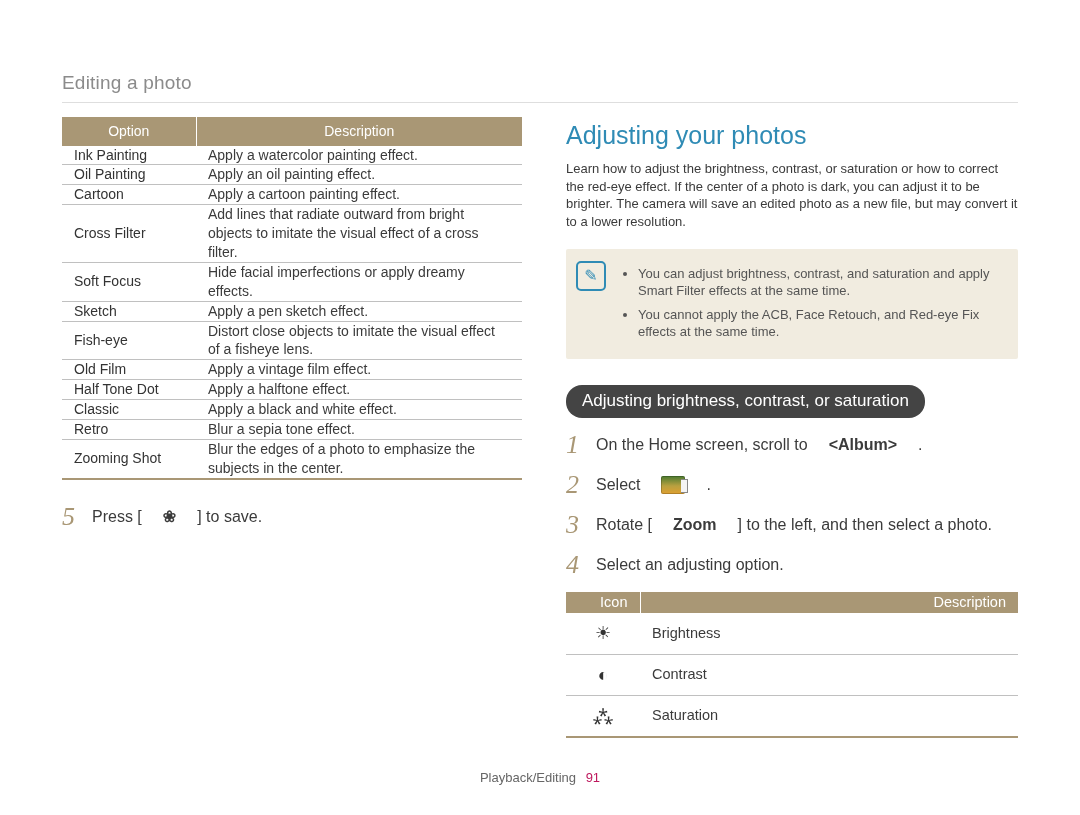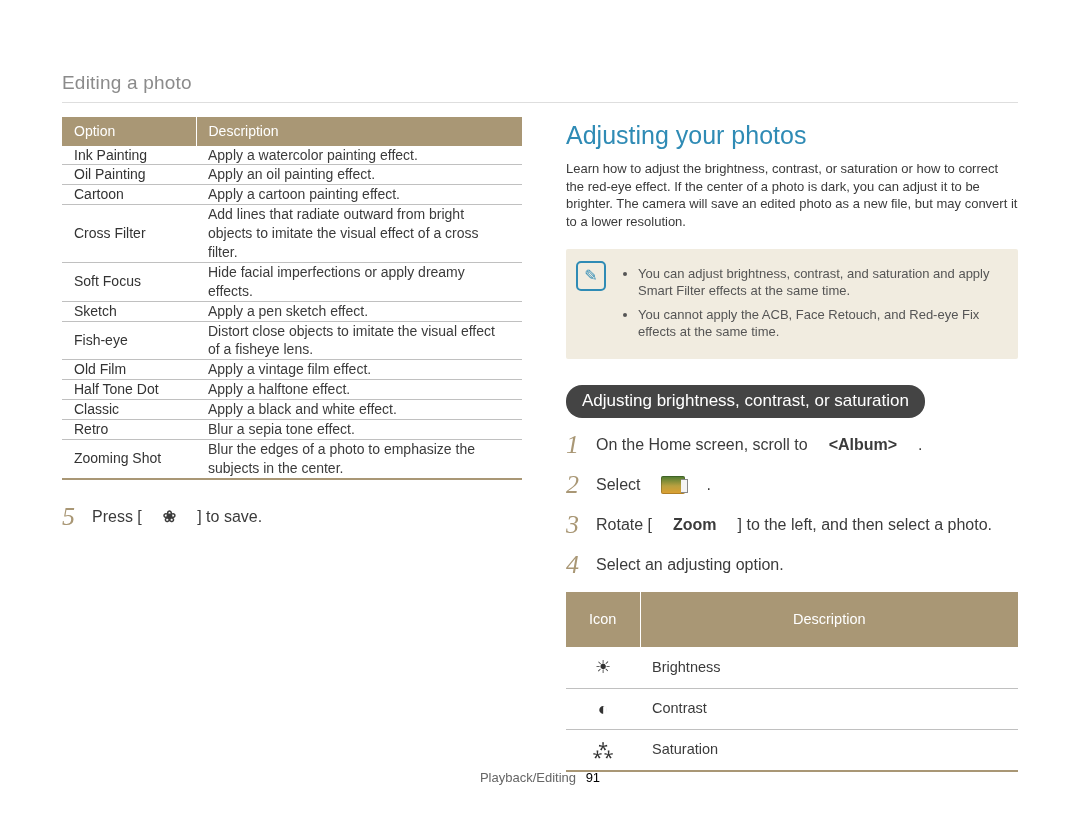--- a/index.html
+++ b/index.html
@@ -16,21 +16,21 @@
   }
   html,body{margin:0;padding:0;background:var(--page-bg);font-family:"Segoe UI","Helvetica Neue",Arial,sans-serif;color:var(--text);font-size:14.5px;line-height:1.35;font-weight:300}
   .page{width:1080px;min-height:815px;box-sizing:border-box;padding:70px 62px 40px 62px;position:relative;margin:0 auto}
   .breadcrumb{color:#8b8b8b;font-size:19px;letter-spacing:.2px;margin-bottom:6px;font-weight:300}
   .hr-top{border:none;border-top:1px solid var(--hr);margin:4px 0 14px 0}
   .cols{display:flex;gap:44px}
   .col-left{width:460px}
   .col-right{flex:1}
 
   table.effects{border-collapse:collapse;width:100%;font-size:14px}
-  table.effects thead th{background:var(--brown-header);color:#fff;font-weight:400;text-align:left;padding:5px 12px;border-right:1px solid #fff;font-size:14px}
+  table.effects thead th{background:var(--brown-header);color:#fff;font-weight:400;text-align:center;padding:5px 12px;border-right:1px solid #fff;font-size:14px}
   table.effects thead th:last-child{border-right:none}
   table.effects tbody td{padding:0 12px;border-bottom:1px solid var(--rule);vertical-align:middle;color:var(--text)}
   table.effects tbody tr:last-child td{border-bottom:2px solid var(--brown)}
   table.effects td:first-child{width:110px;color:#333}
 
   .step-line{display:flex;align-items:center;gap:12px;margin-top:24px}
   .step-num{color:var(--brown);font-size:26px;font-style:italic;font-family:Georgia,'Times New Roman',serif;min-width:18px;line-height:1}
   .step-text{font-size:16px;color:var(--text);display:flex;align-items:center;gap:21px}
   .glyph{font-family:"Segoe UI Symbol","Apple Symbols",sans-serif}
   .flower{display:inline-block;font-size:16px;font-weight:600}
@@ -43,28 +43,28 @@
   .note-box ul{margin:4px;padding-left:18px}
   .note-box li{margin-bottom:6px}
 
   .pill{display:inline-block;background:var(--pill);color:#fff;border-radius:16px;font-size:17px;padding:5px 16px;font-weight:500;margin-bottom:14px}
 
   .steps .step-line{margin-top:0;margin-bottom:14px}
   .album-icon{display:inline-block;width:24px;height:18px;background:linear-gradient(180deg,#4a7a30 0%,#b8a040 55%,#e0a030 100%);border-radius:2px;vertical-align:-3px;position:relative;box-shadow:inset 0 0 0 1px rgba(0,0,0,.2)}
   .album-icon::after{content:"";position:absolute;right:-3px;top:3px;width:6px;height:12px;border:1px solid #888;border-left:none;background:#f4f4f4}
 
   table.icons{border-collapse:collapse;width:100%;font-size:14.5px;margin-top:6px}
-  table.icons thead th{background:var(--brown-header);color:#fff;font-weight:400;text-align:center;padding:18px 12px;border-right:1px solid #fff}
+  table.icons thead th{background:var(--brown-header);color:#fff;font-weight:400;text-align:right;padding:1px 12px;border-right:1px solid #fff}
   table.icons thead th:last-child{border-right:none}
   table.icons tbody td{padding:8px 12px;border-bottom:1px solid var(--rule);vertical-align:middle}
   table.icons tbody tr:last-child td{border-bottom:2px solid var(--brown)}
   table.icons td:first-child{width:50px;text-align:center;font-size:18px;color:#333}
 
   .footer{position:absolute;left:0;right:0;bottom:28px;text-align:center;color:#666;font-size:13px}
-  .footer .pnum{color:#000000;margin-left:6px}
+  .footer .pnum{color:#be185d;margin-left:6px}
 
   b.inline{font-weight:700}
 </style>
 </head>
 <body>
 <div class="page">
 
 <div class="breadcrumb">Editing a photo</div>
 <hr class="hr-top">
 

